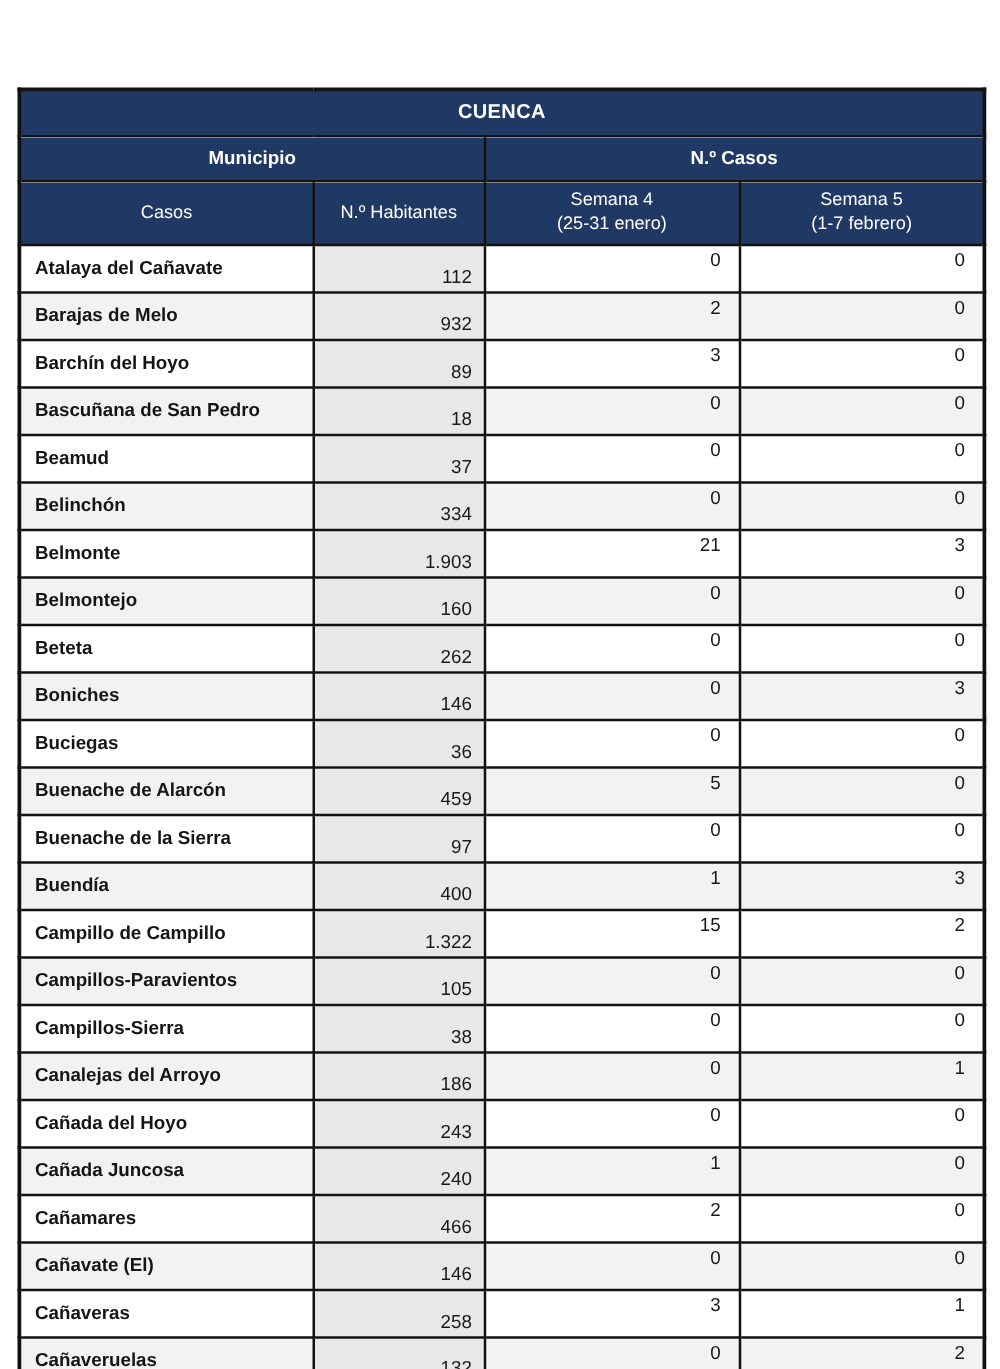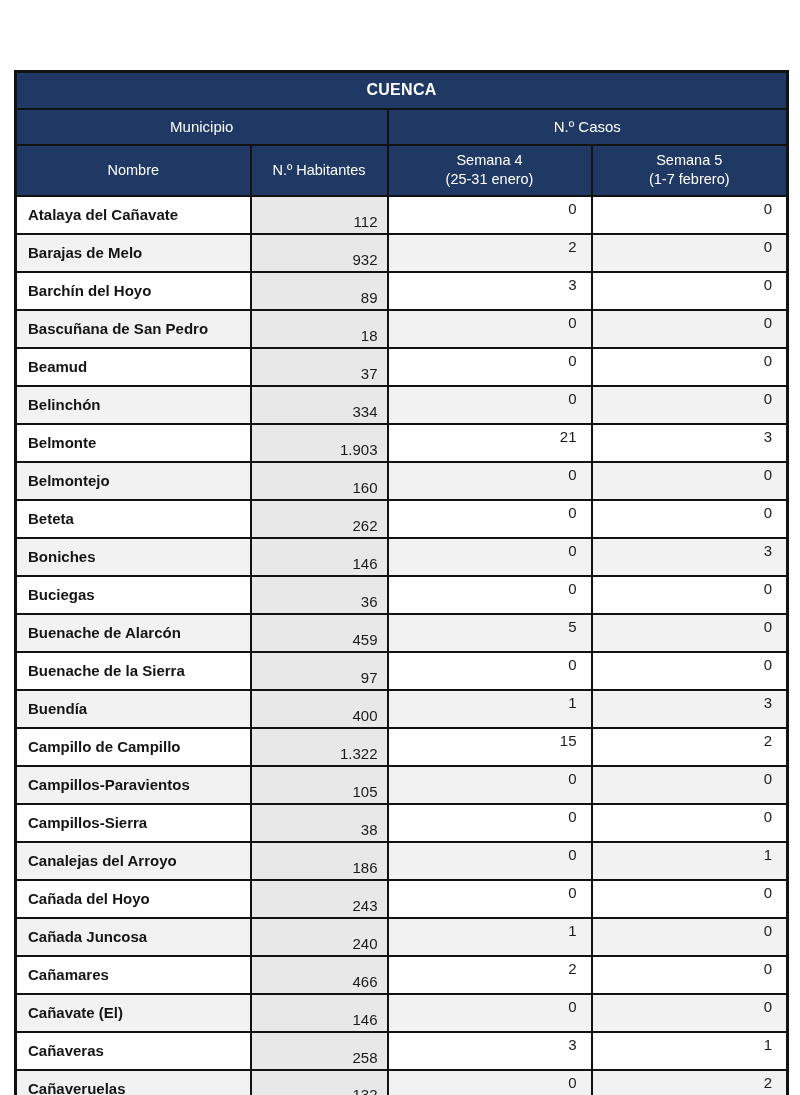--- a/index.html
+++ b/index.html
@@ -45,21 +45,21 @@
   }
   tr.title-row th {
     height: 37px;
     font-size: 16px;
     font-weight: bold;
     letter-spacing: 0.3px;
   }
   tr.group-row th {
     height: 36px;
     font-size: 15px;
-    font-weight: normal;
+    font-weight: bold;
   }
   tr.subhead-row th {
     height: 51px;
     font-size: 14.5px;
     font-weight: normal;
   }
   .two-line span { display: block; line-height: 1.3; }
 
   
   tbody tr { height: 38px; background: #ffffff; }
@@ -101,21 +101,21 @@
     </colgroup>
     <thead>
       <tr class="title-row">
         <th colspan="4">CUENCA</th>
       </tr>
       <tr class="group-row">
         <th colspan="2">Municipio</th>
         <th colspan="2">N.º Casos</th>
       </tr>
       <tr class="subhead-row">
-        <th>Nombre</th>
+        <th>Casos</th>
         <th>N.º Habitantes</th>
         <th class="two-line">
           <span>Semana 4</span>
           <span>(25-31 enero)</span>
         </th>
         <th class="two-line">
           <span>Semana 5</span>
           <span>(1-7 febrero)</span>
         </th>
       </tr>

